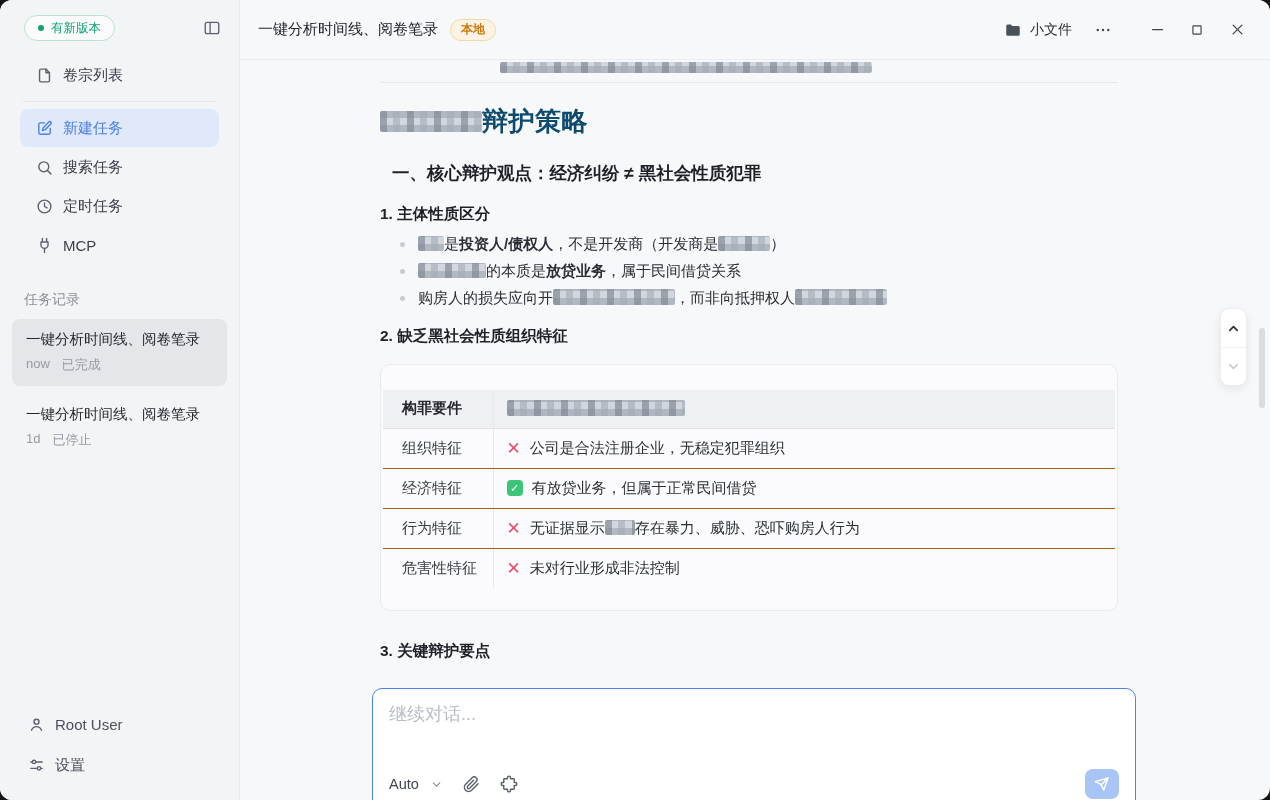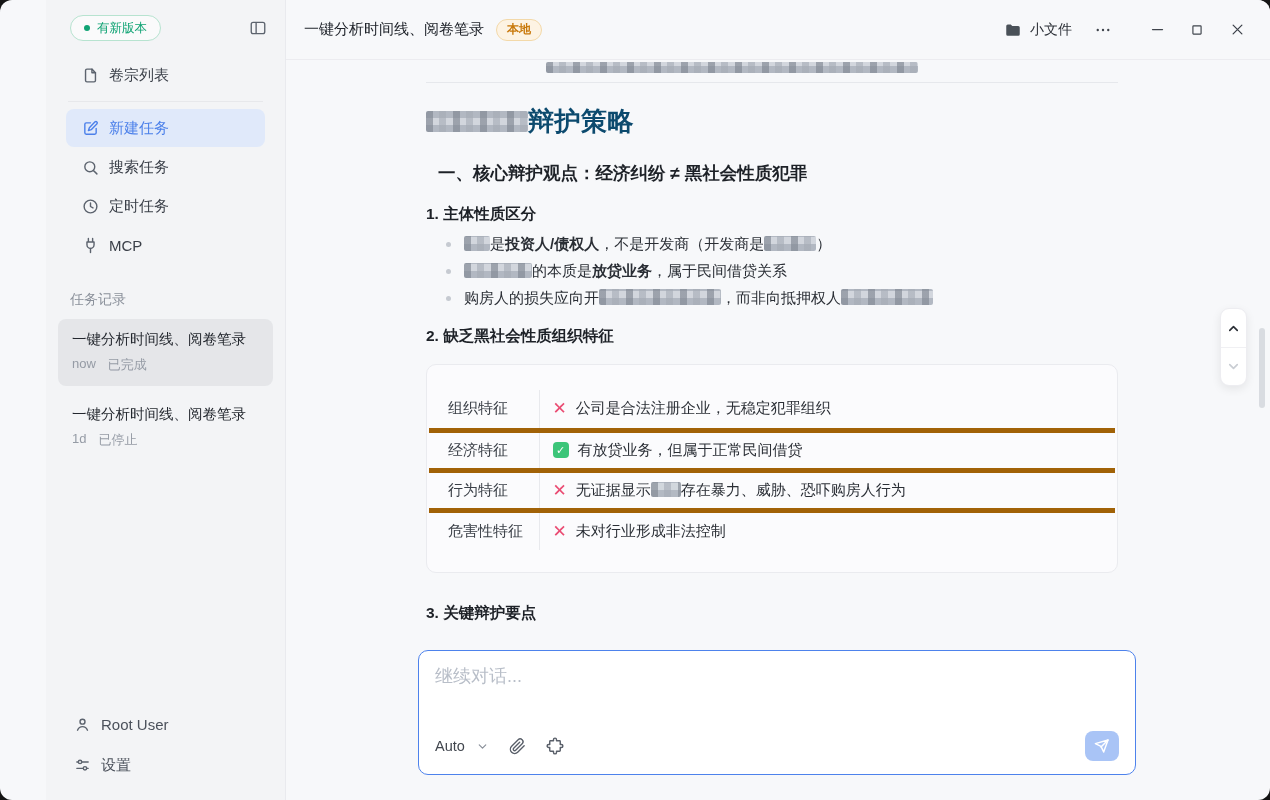--- a/index.html
+++ b/index.html
@@ -12,21 +12,21 @@
   .window {
     position:relative; width:1270px; height:800px;
     border-radius:12px; overflow:hidden;
     background:#f7f8fa; display:flex;
     box-shadow:0 10px 40px rgba(0,0,0,.5);
   }
   
   .sidebar {
     width:240px; min-width:240px; height:100%;
     background:#f3f4f6; border-right:1px solid #e9eaee;
-    display:flex; flex-direction:column;margin-left:46px;
+    display:flex; flex-direction:column;
   }
   .sb-top { display:flex; align-items:center; justify-content:space-between; padding:15px 18px 10px 24px; }
   .ver-badge {
     display:inline-flex; align-items:center; gap:7px;
     height:26px; padding:0 13px; border:1px solid #b7e3d0; border-radius:14px;
     color:#10a374; font-size:12.5px; background:rgba(255,255,255,.55); cursor:pointer;
   }
   .ver-dot { width:6px; height:6px; border-radius:50%; background:#10a374; }
   .icon-btn { display:inline-flex; align-items:center; justify-content:center; color:#5c636e; cursor:pointer; background:none; border:none; }
   .sb-nav { padding:4px 20px 0; }
@@ -81,21 +81,21 @@
   .doc ul { list-style:none; margin-top:10px; }
   .doc li { position:relative; padding-left:38px; margin:9px 0; font-size:15px; color:#2a2e35; line-height:18px; }
   .doc li::before { content:""; position:absolute; left:20px; top:7px; width:5px; height:5px; border-radius:50%; background:#c6cad1; }
   .bold { font-weight:700; }
   
   .card {
     margin-top:17px; background:#fbfbfd; border:1px solid #eaebef; border-radius:10px;
     padding:25px 2px 22px; 
   }
   .crime-table { width:100%; border-collapse:collapse; font-size:15px; }
-  .crime-table td { height:40px; vertical-align:middle; border-bottom:5px solid #a16207; }
+  .crime-table td { height:40px; vertical-align:middle; border-bottom:1px solid #a16207; }
   .crime-table tr.head td { background:#eff0f3; height:38px; border-bottom:1px solid #dfe1e6; }
   .col-label { width:110px; padding-left:19px; color:#3b4048; border-right:1px solid #e8e9ed; }
   tr.head .col-label { font-weight:700; color:#23272e; }
   .col-val { padding-left:13px; color:#2b2f36; }
   .cell-flex { display:flex; align-items:center; gap:9px; }
   .mark-x { color:#ea4c73; font-weight:700; font-size:17px; line-height:1; }
   .mark-check {
     display:inline-flex; width:16px; height:16px; min-width:16px; background:#3cc579; border-radius:4px;
     color:#fff; font-size:11px; font-weight:700; align-items:center; justify-content:center; line-height:1;
   }
@@ -286,20 +286,24 @@
           </li>
           <li>
             <span>购房人的损失应向开</span><span class="redact" style="width:122px;height:16px;"></span><span>，而非向抵押权人</span><span class="redact" style="width:92px;height:16px;"></span>
           </li>
         </ul>
         <h4>2. 缺乏黑社会性质组织特征</h4>
 
         <div class="card">
           <table class="crime-table">
             <tbody>
+                <tr class="head">
+              <td class="col-label">构罪要件</td>
+              <td class="col-val"><span class="redact" style="width:178px;height:16px;"></span></td>
+            </tr>
             <tr>
               <td class="col-label">组织特征</td>
               <td class="col-val">
                 <span class="cell-flex">
                       <span class="mark-x">✕</span>
                       <span>公司是合法注册企业，无稳定犯罪组织</span>
                     </span>
               </td>
             </tr>
             <tr>

